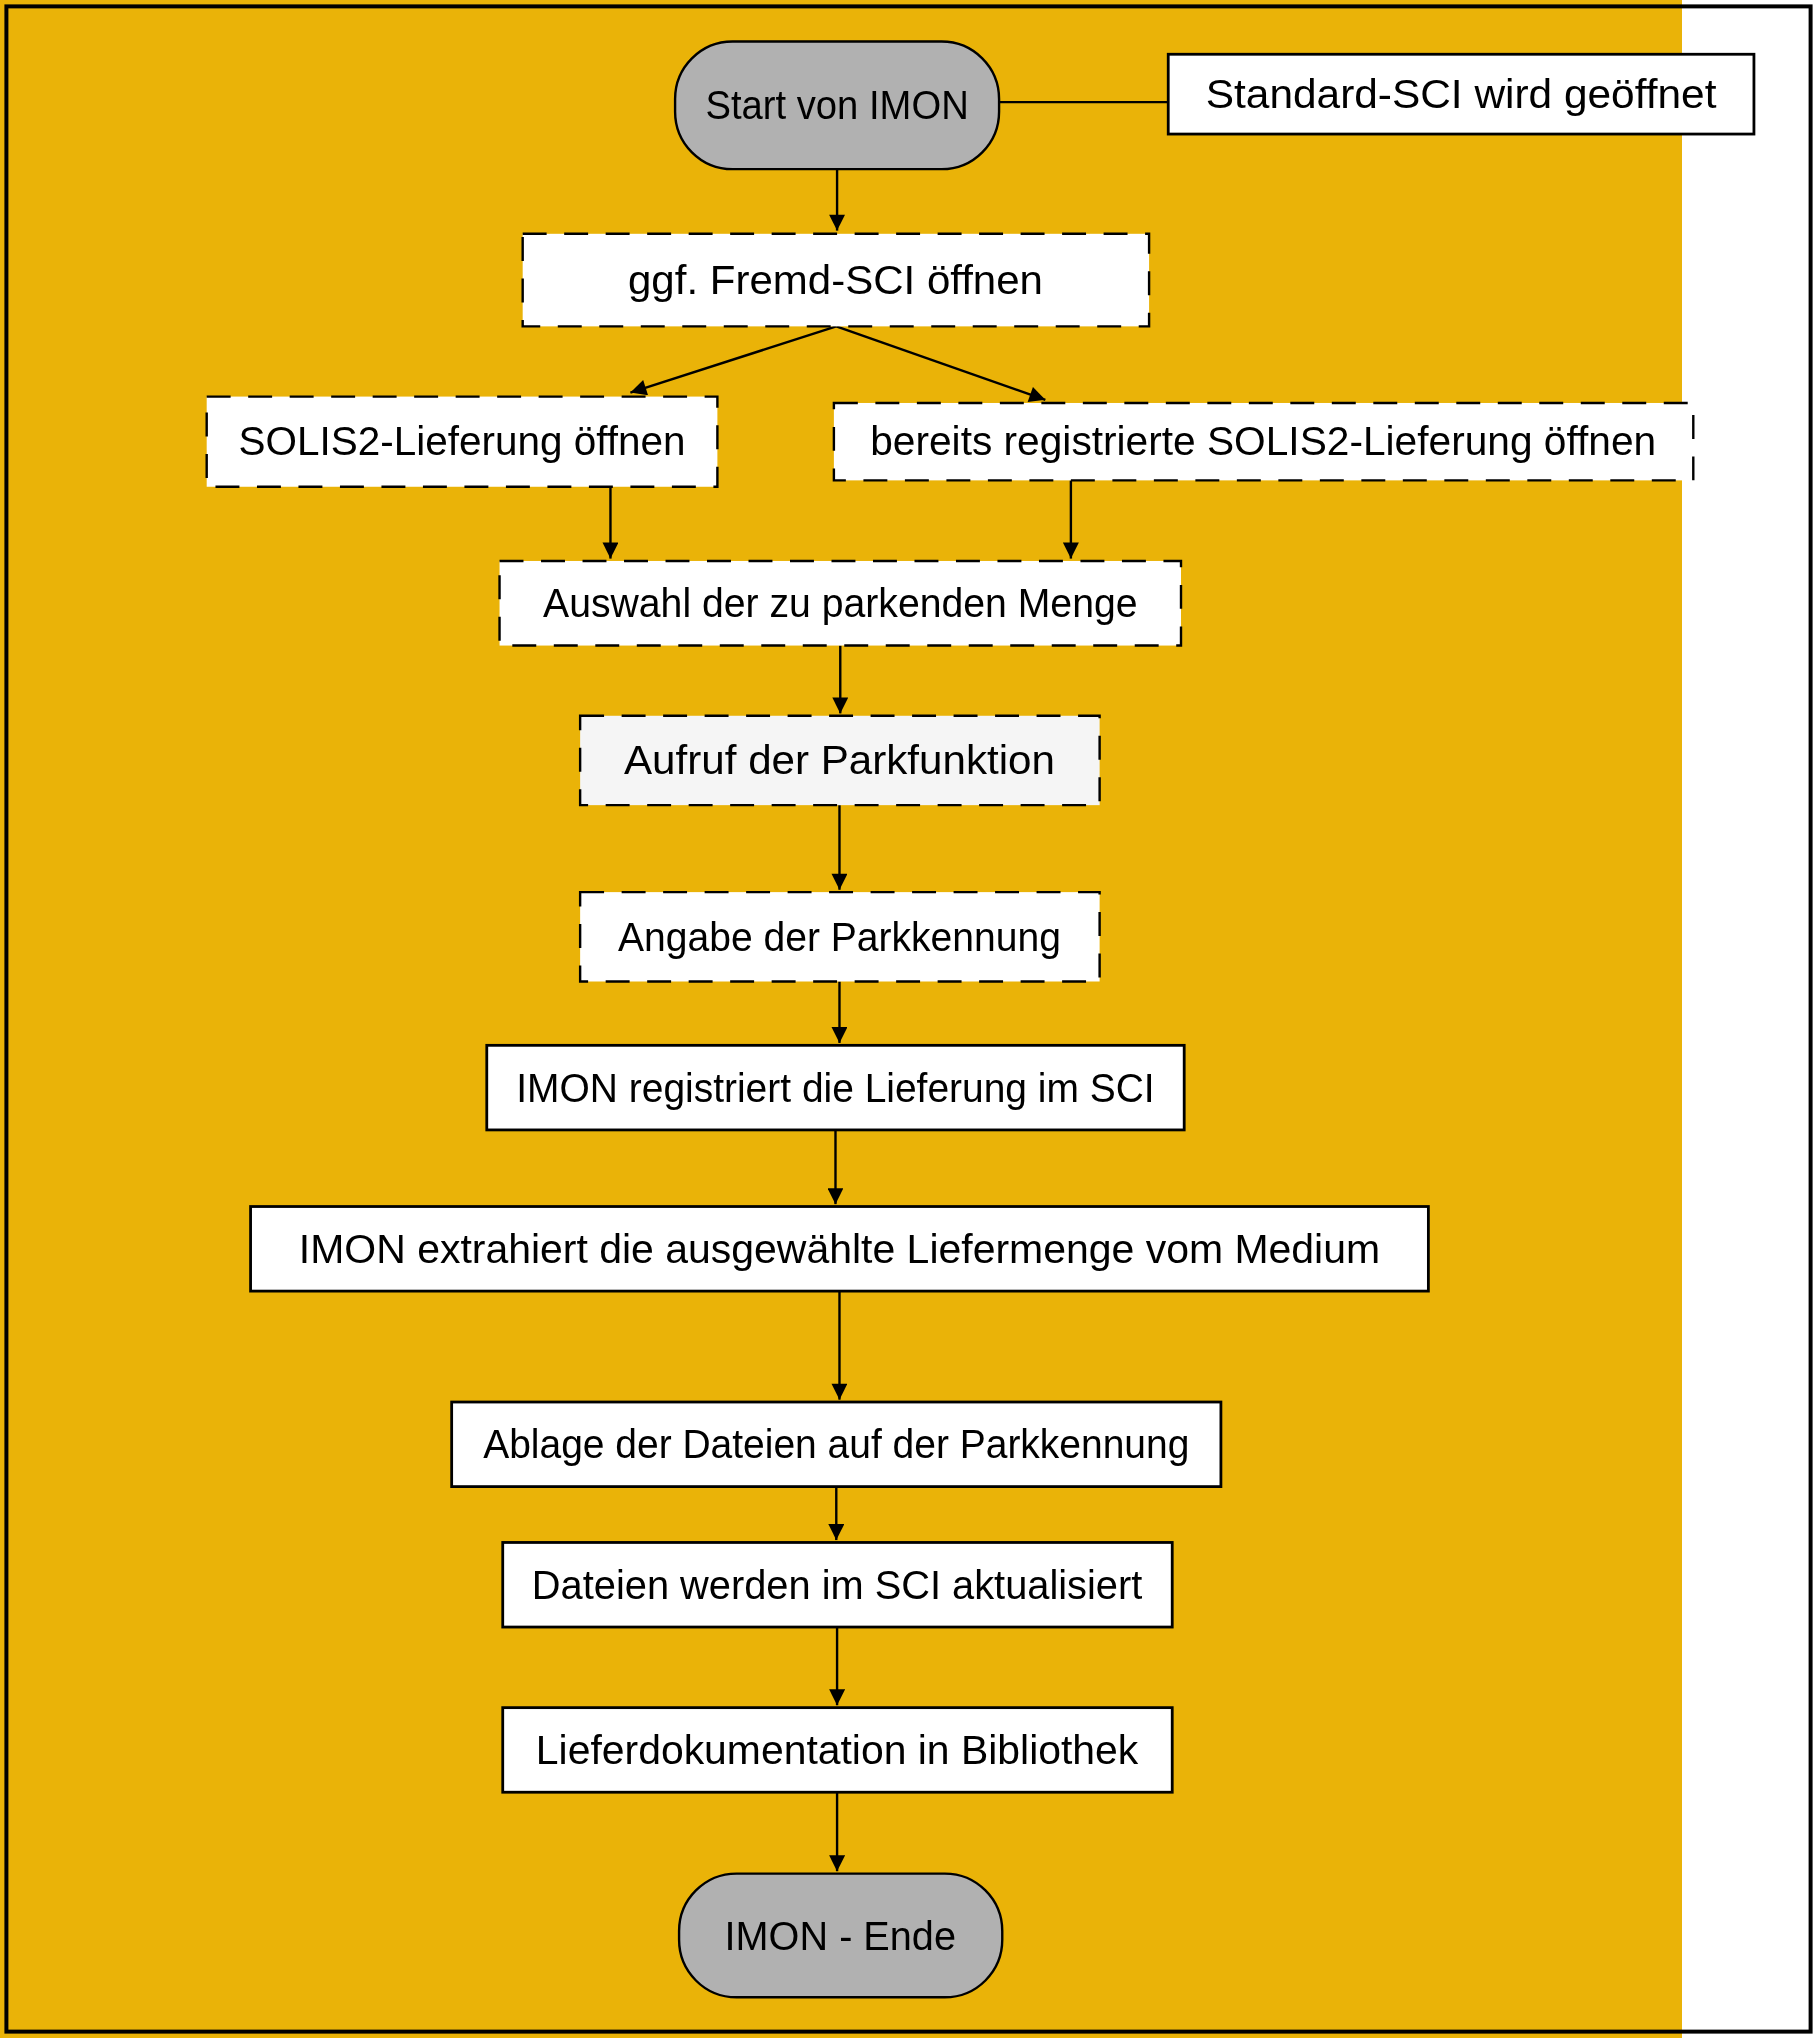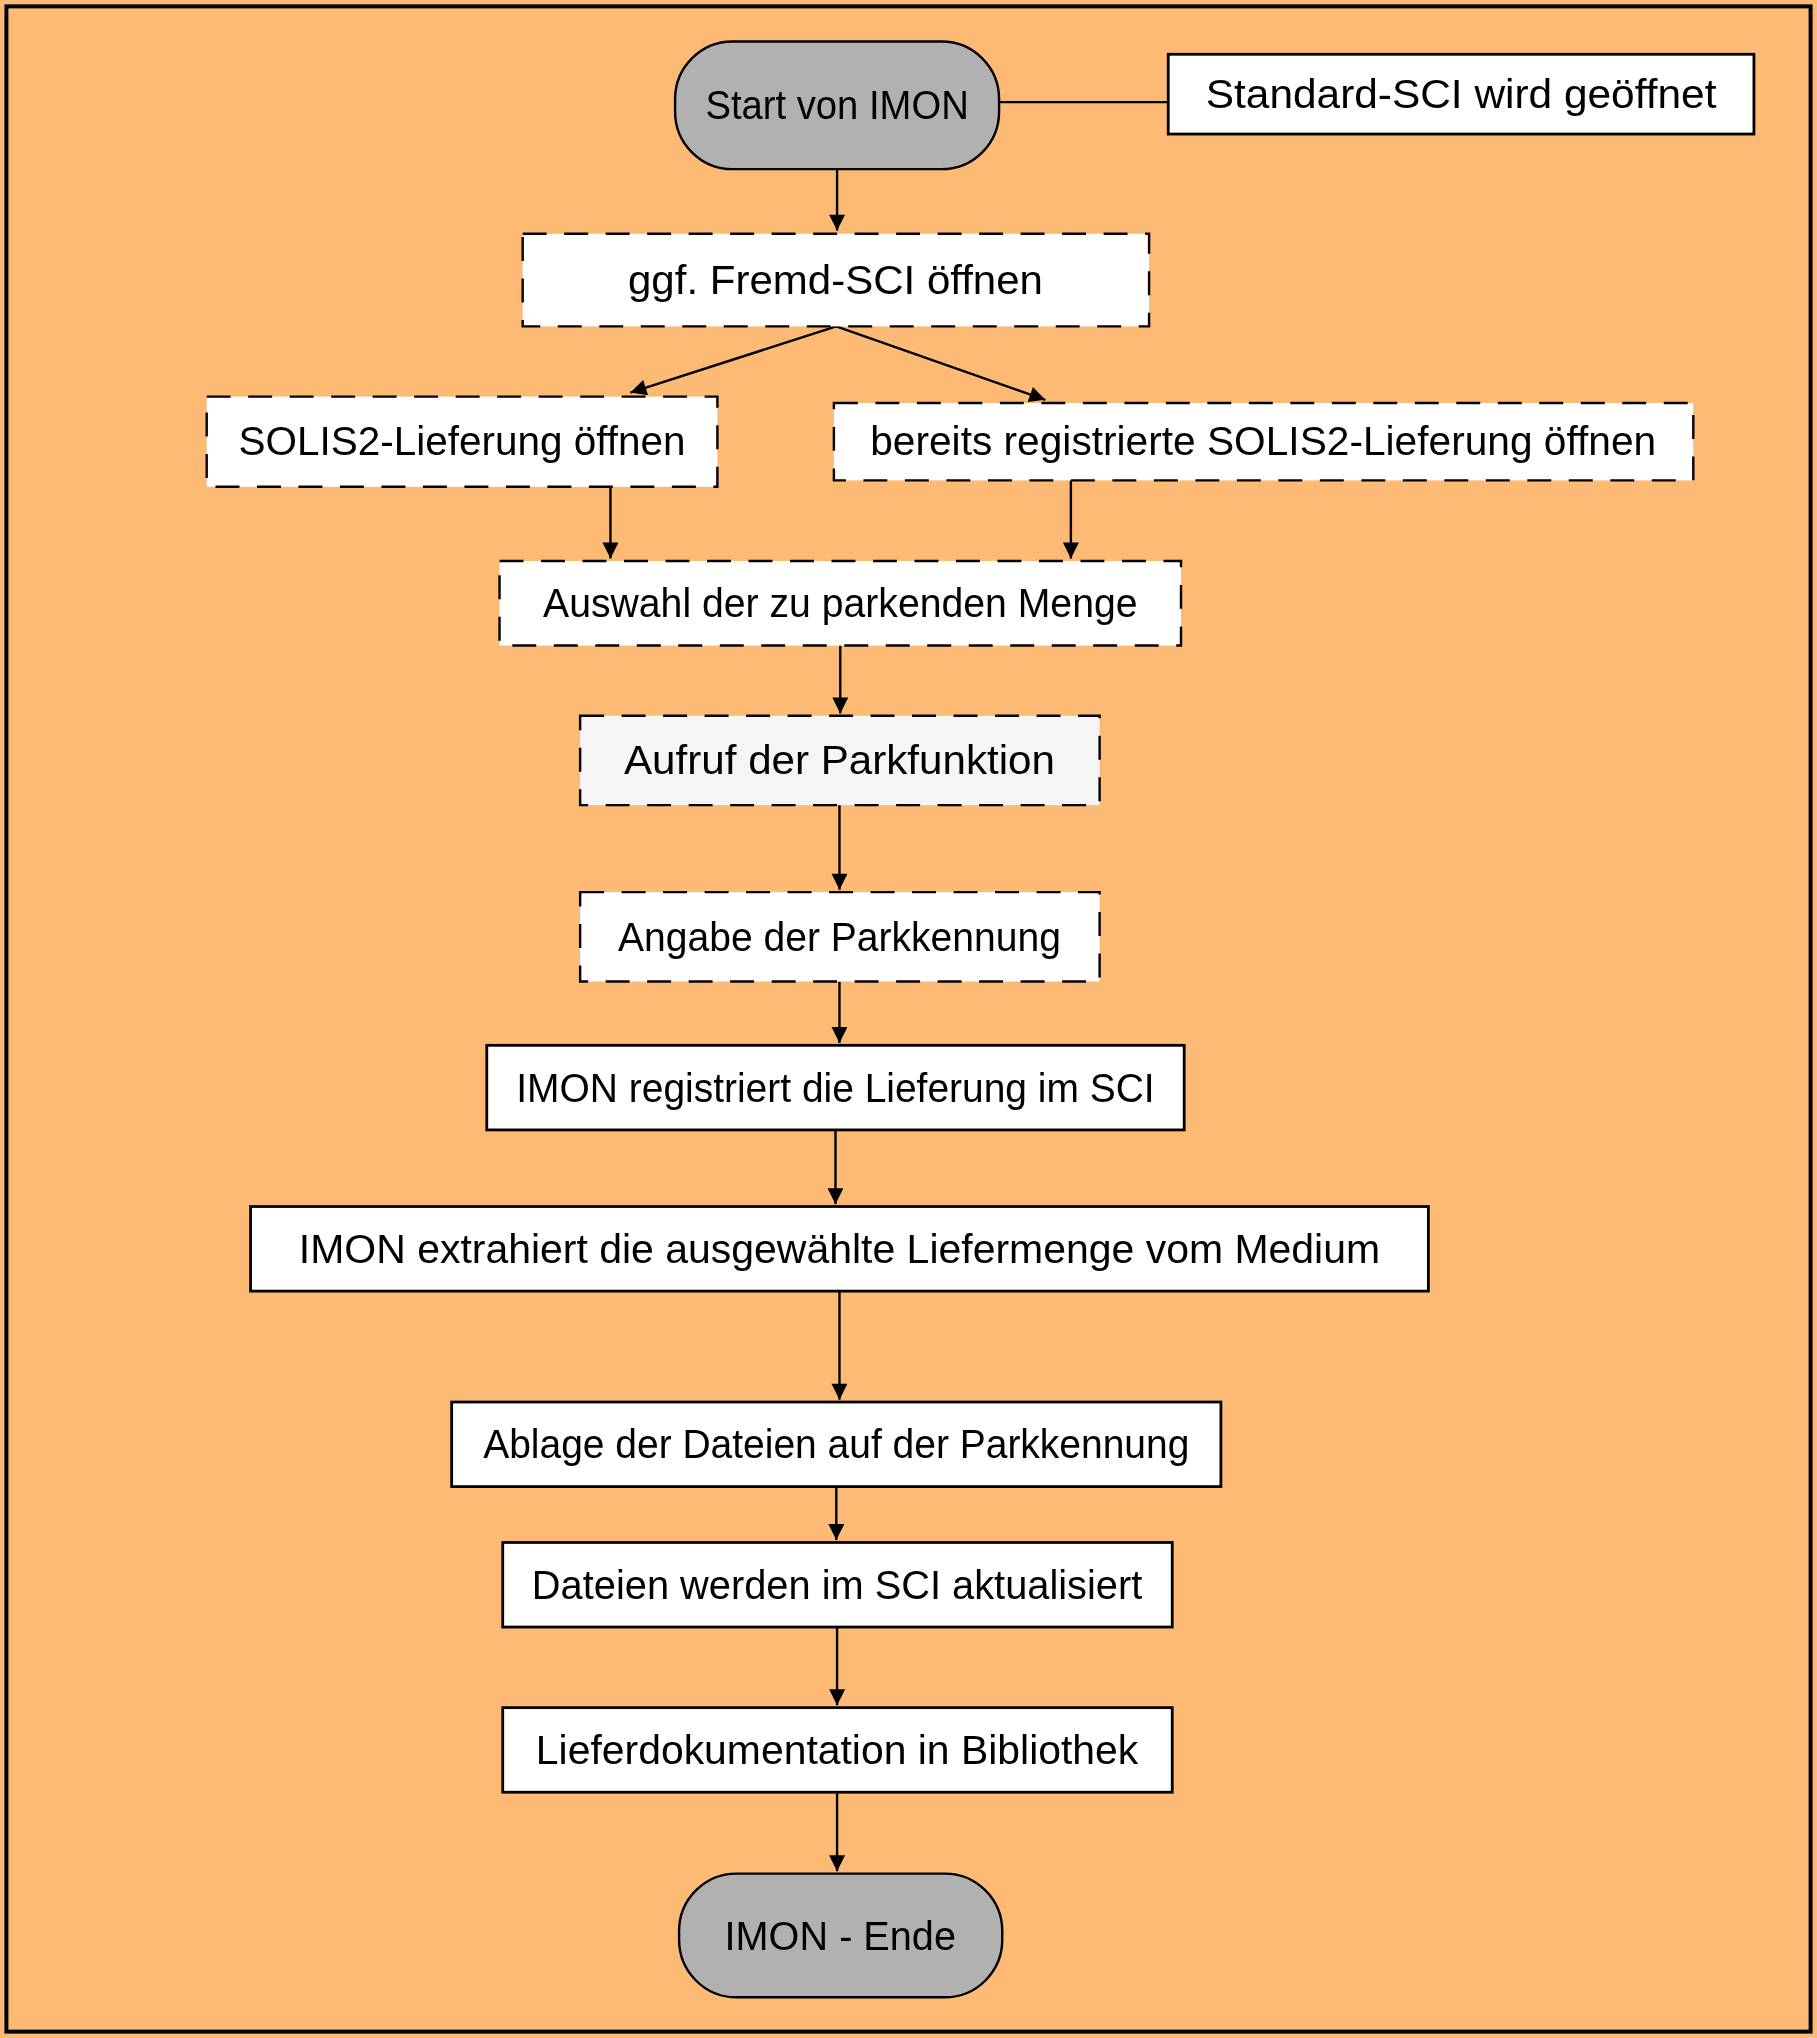--- a/index.html
+++ b/index.html
@@ -1,24 +1,24 @@
 <!DOCTYPE html>
 <html style="font-size:12.8px"><head>
 <meta charset="utf-8">
 <style>
   html, body {
     margin: 0;
     padding: 0;
     background: #ffffff;
   }
   .stage {
-    width: 1817px;
+    width: 1682px;
     height: 2038px;
     position: relative;
-    background: #fdba74;
+    background: #eab308;
   }
   svg { display: block; }
 
   .node-label {
     font-family: "Liberation Sans", "DejaVu Sans", sans-serif;
     font-size: 50px;
     fill: #000000;
   }
   .shape-solid {
     fill: #ffffff;

